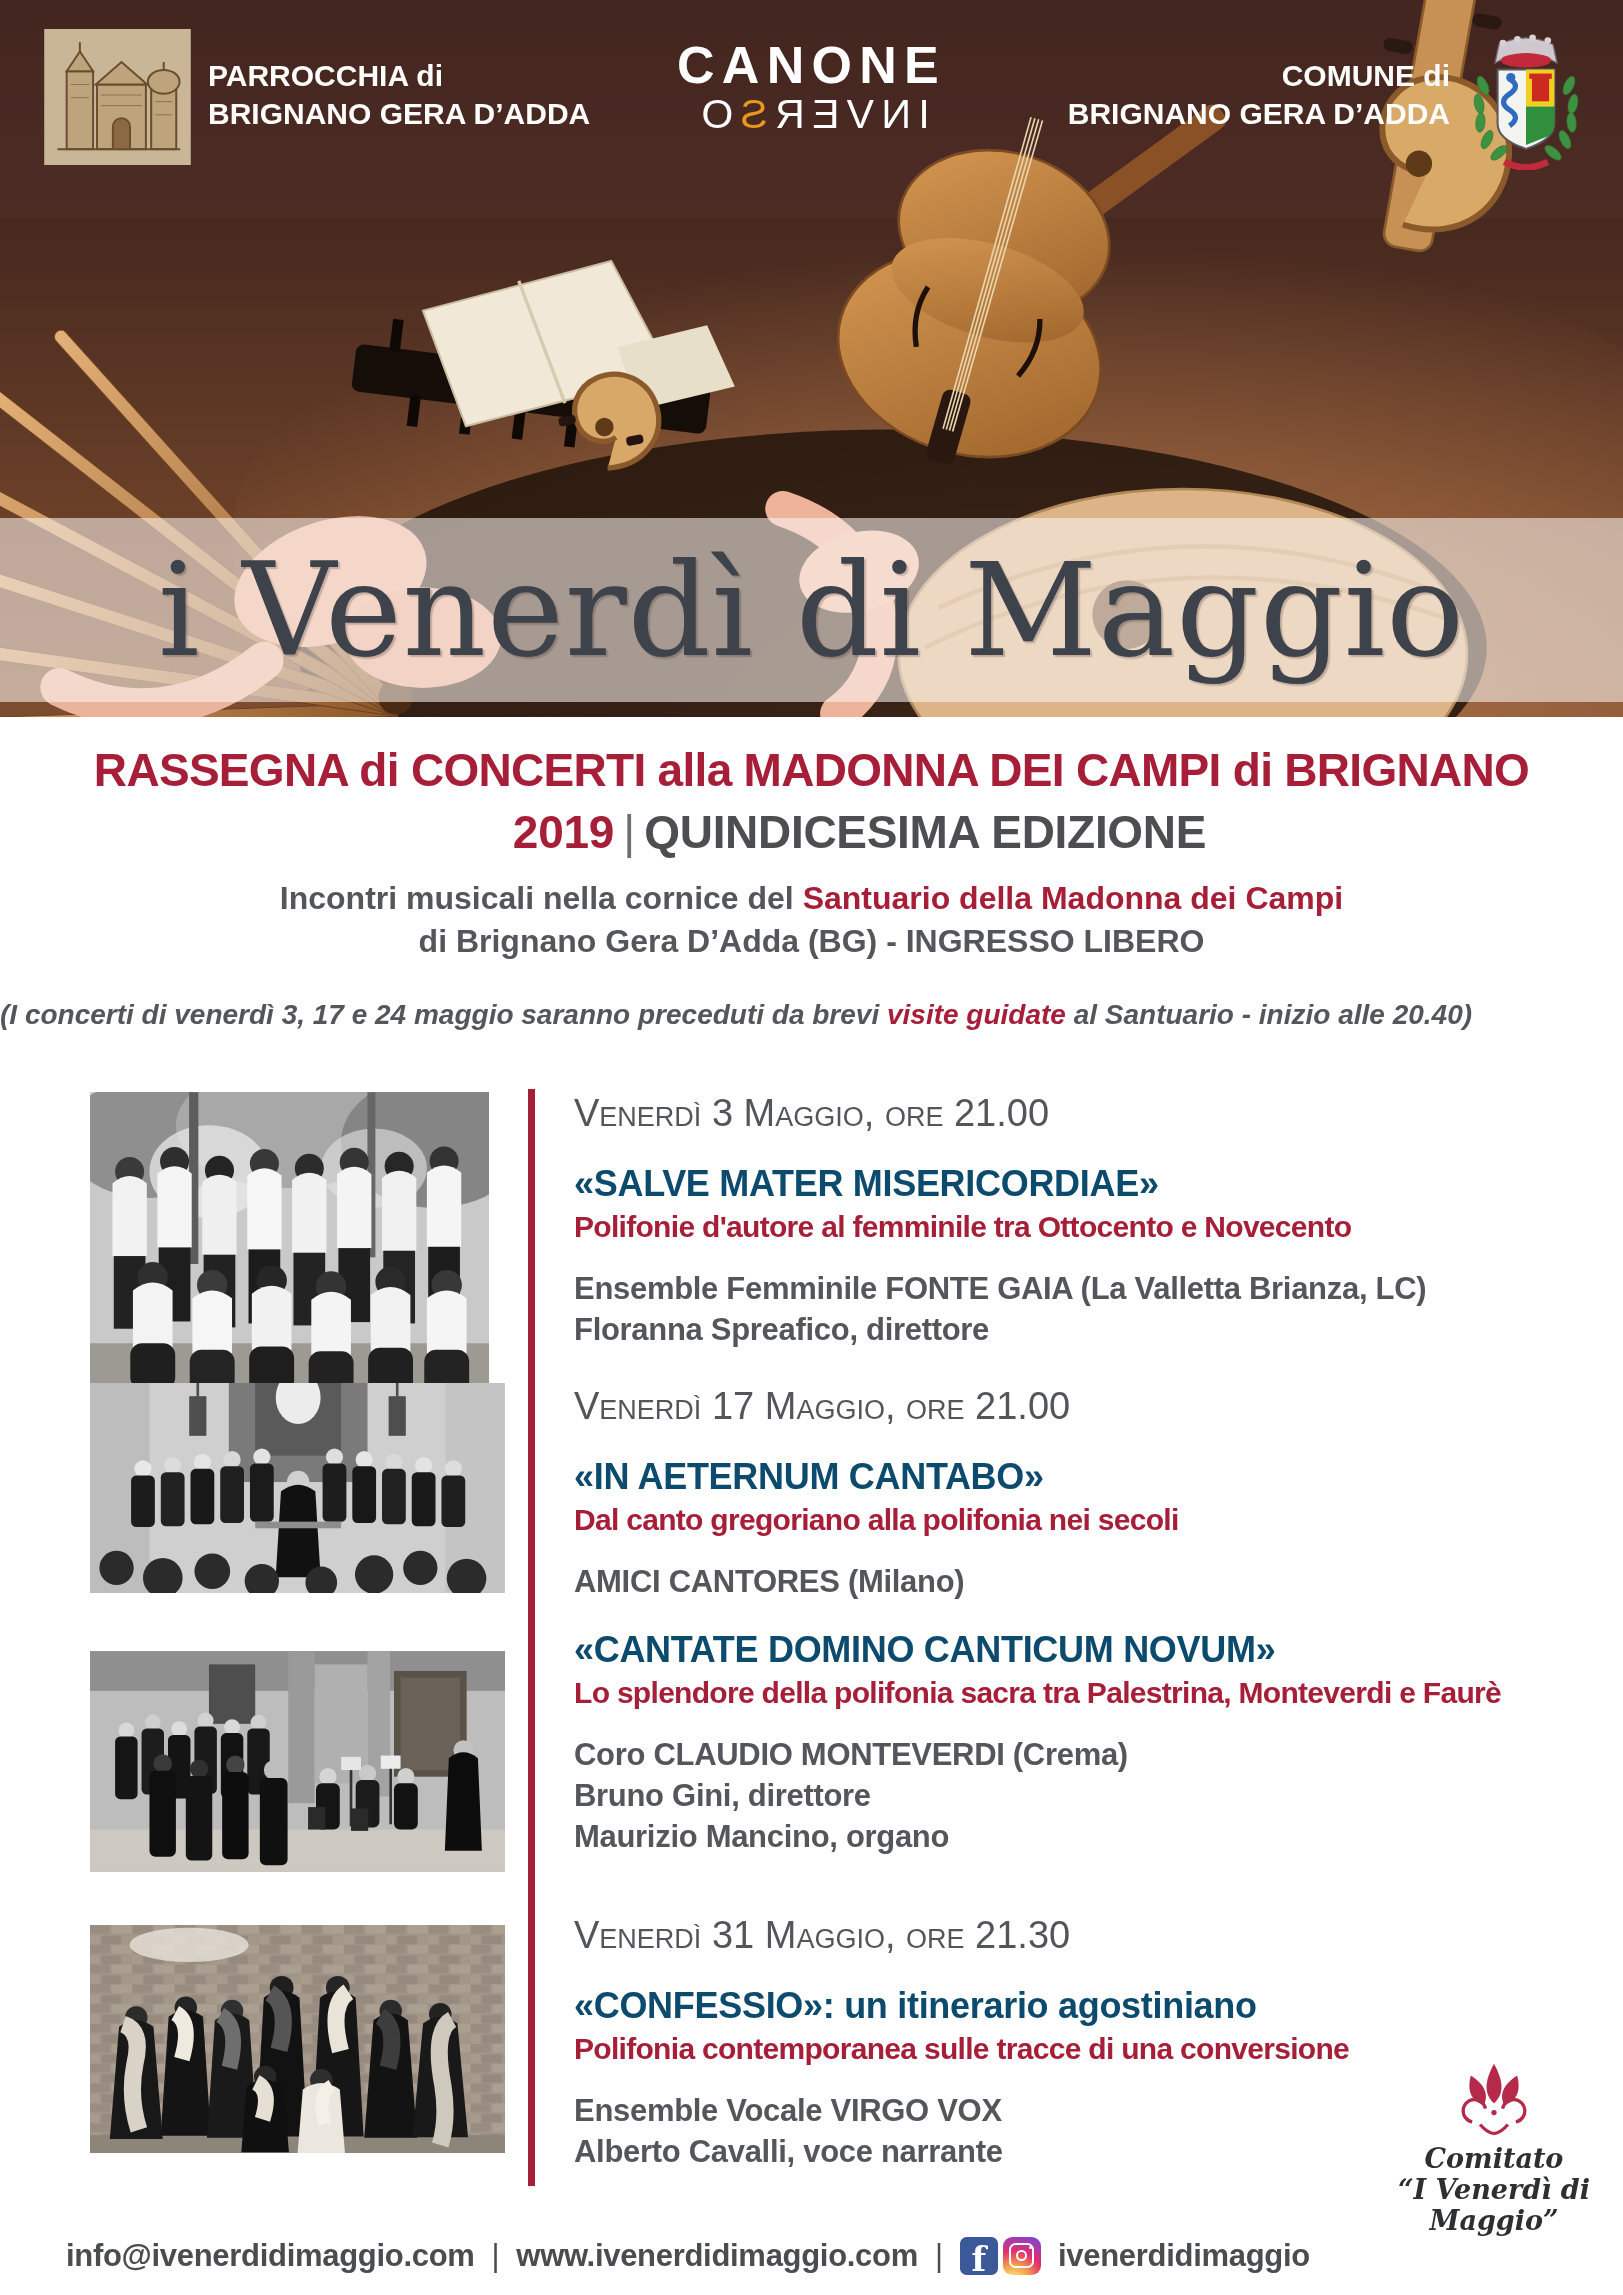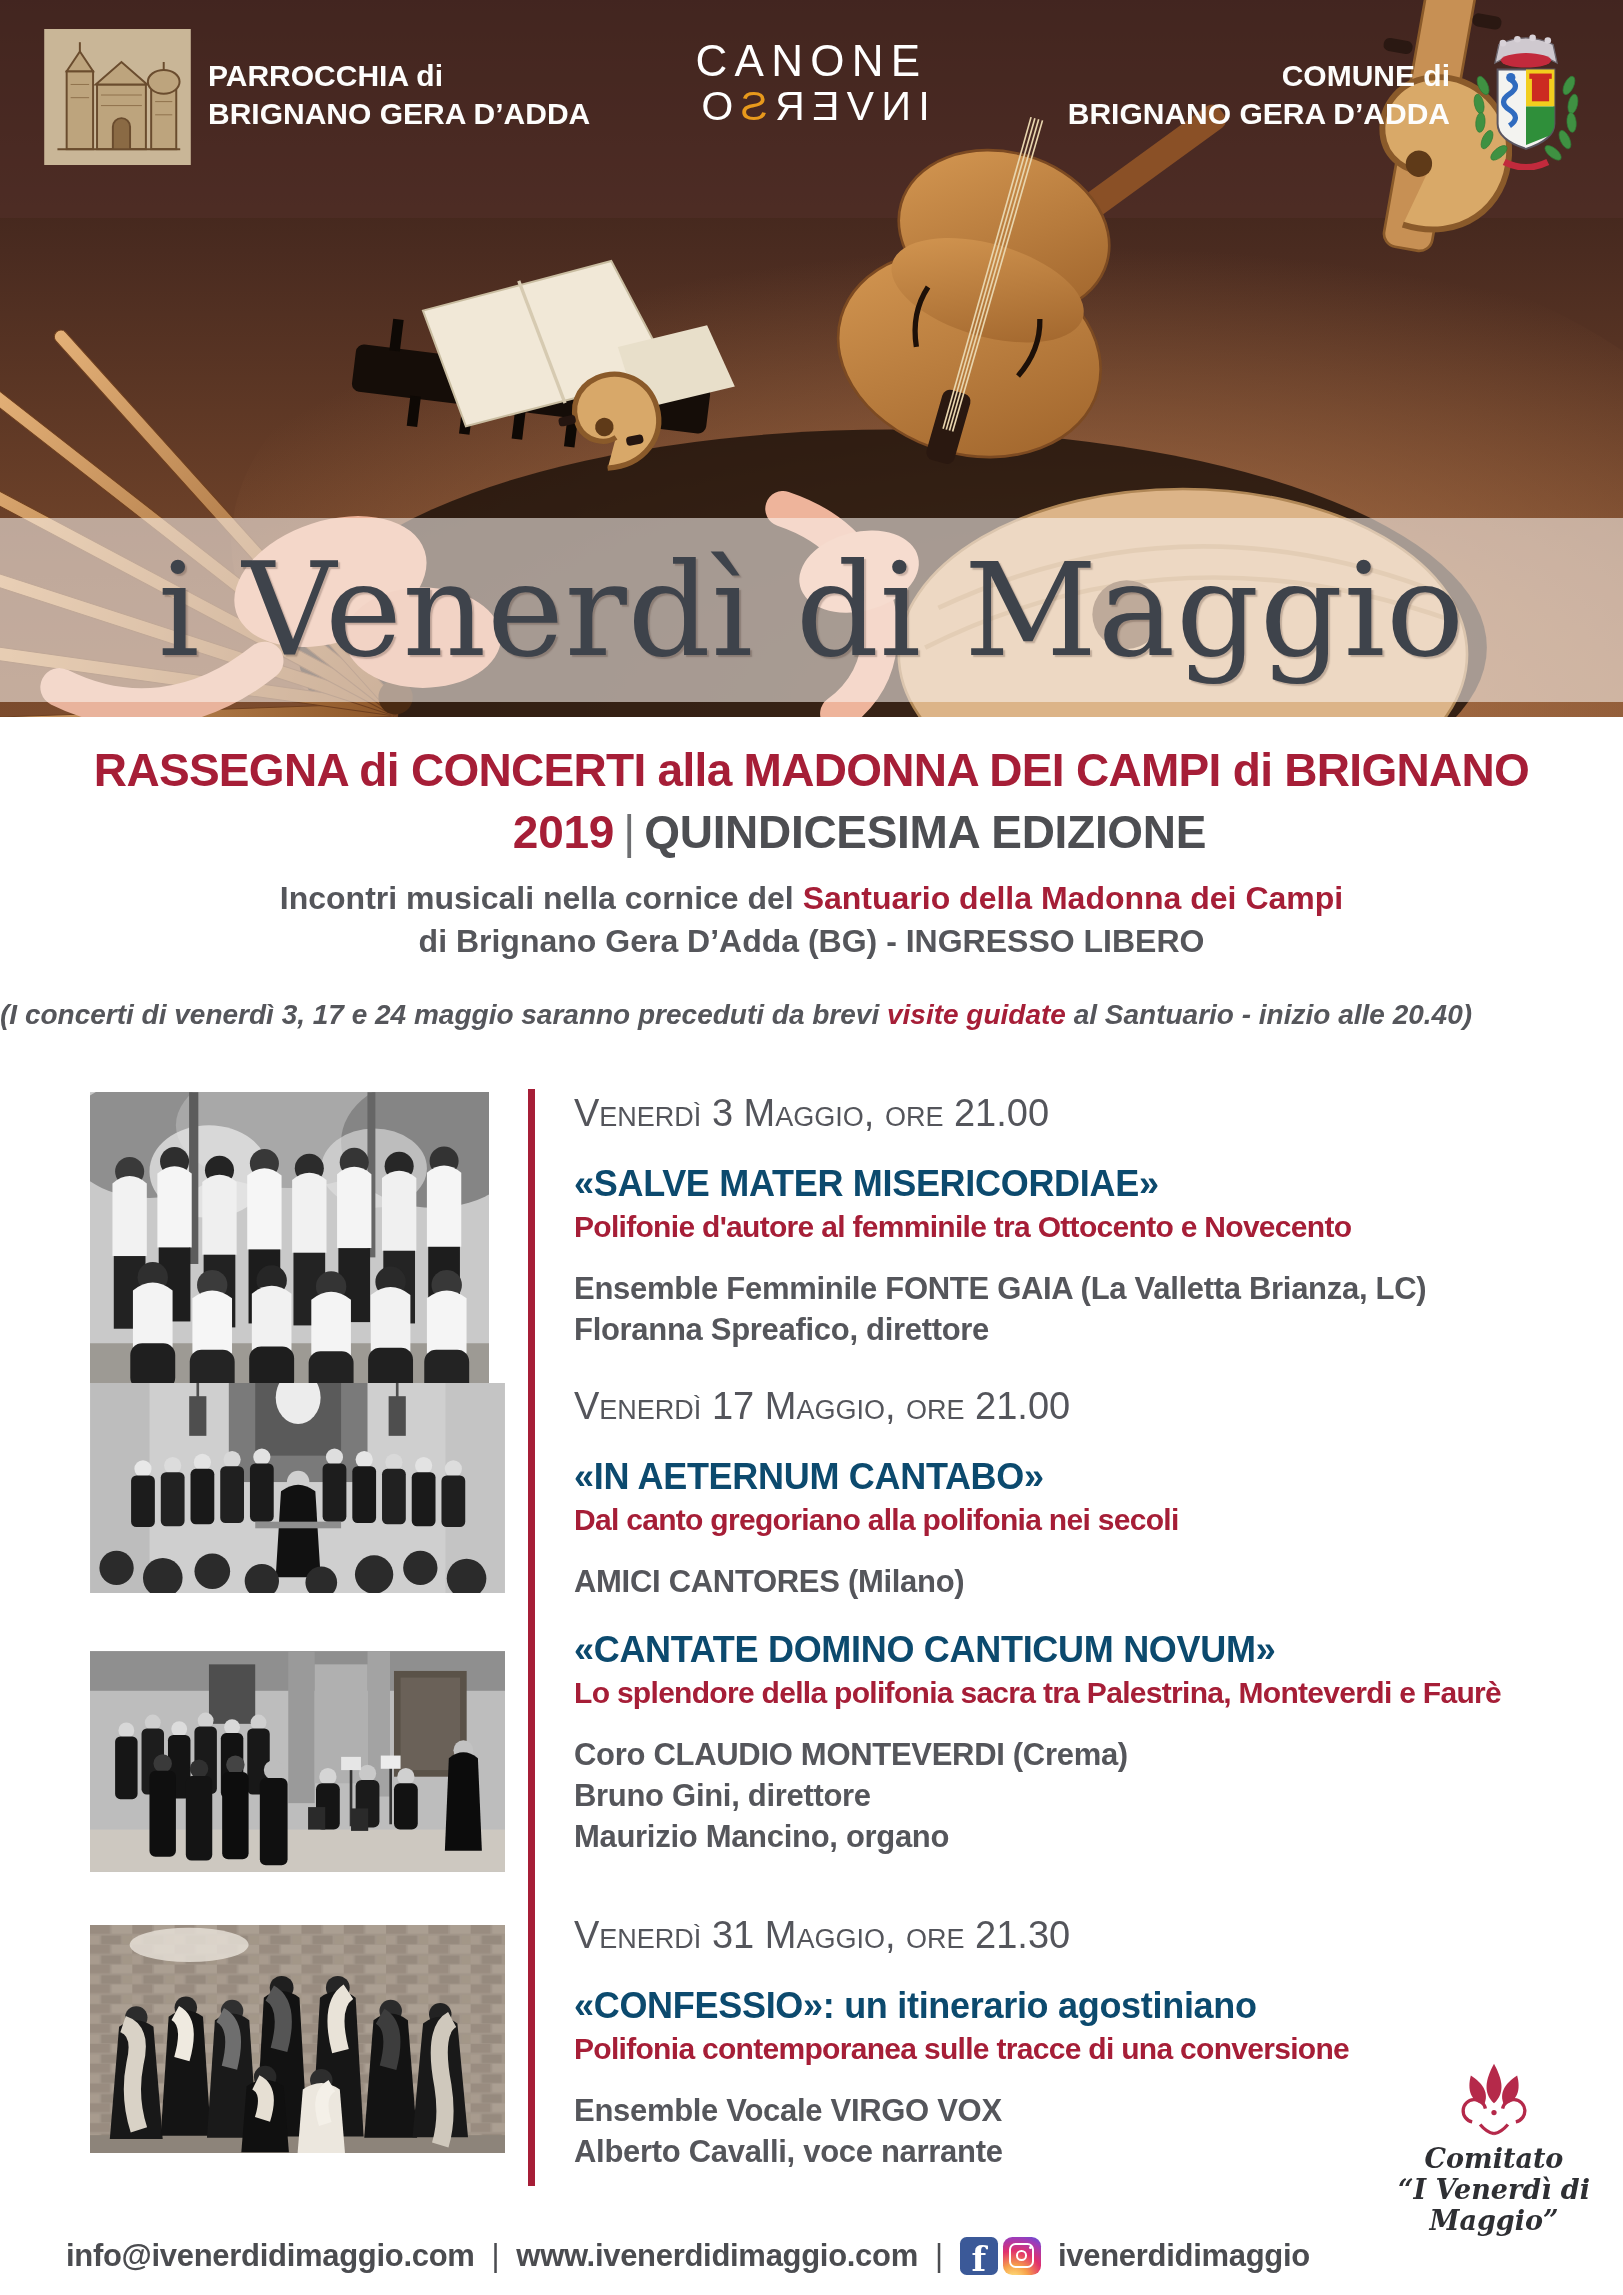--- a/index.html
+++ b/index.html
@@ -17,21 +17,21 @@
   .hero-title{
     font-family:"DejaVu Serif",serif;font-size:130px;color:#3e434b;line-height:1;
     letter-spacing:0.7px;white-space:nowrap;
     text-shadow:2px 2px 1.3px rgba(60,40,30,0.25);
   }
   
   .parr-box{position:absolute;left:44px;top:29px;width:147px;height:136px;}
   .parr-text{position:absolute;left:208px;top:57px;color:#fdfdfc;font-weight:600;
     font-size:30px;line-height:1.26;letter-spacing:0px;white-space:nowrap;}
   .canone{position:absolute;left:0;top:38px;width:1623px;text-align:center;color:#ffffff;}
-  .canone .l1{font-size:44px;letter-spacing:7.3px;font-weight:400;display:block;line-height:1.06;}
+  .canone .l1{font-size:52px;letter-spacing:7.3px;font-weight:700;display:block;line-height:1.06;}
   .canone .l2{font-size:41px;letter-spacing:7.3px;font-weight:500;display:inline-block;transform:scaleX(-1);line-height:1.06;}
   .canone .orange{color:#e8991c;}
   .comune-text{position:absolute;right:173px;top:57px;color:#fdfdfc;font-weight:600;
     font-size:30px;line-height:1.26;text-align:right;white-space:nowrap;}
   .stemma{position:absolute;right:34px;top:26.4px;width:126px;height:144px;}
   
   .red{color:#a61e37;}
   .gray{color:#55565b;}
   .intro-l1{position:absolute;left:0;top:743px;width:1623px;text-align:center;
     font-size:46px;font-weight:700;letter-spacing:-0.7px;white-space:nowrap;}

